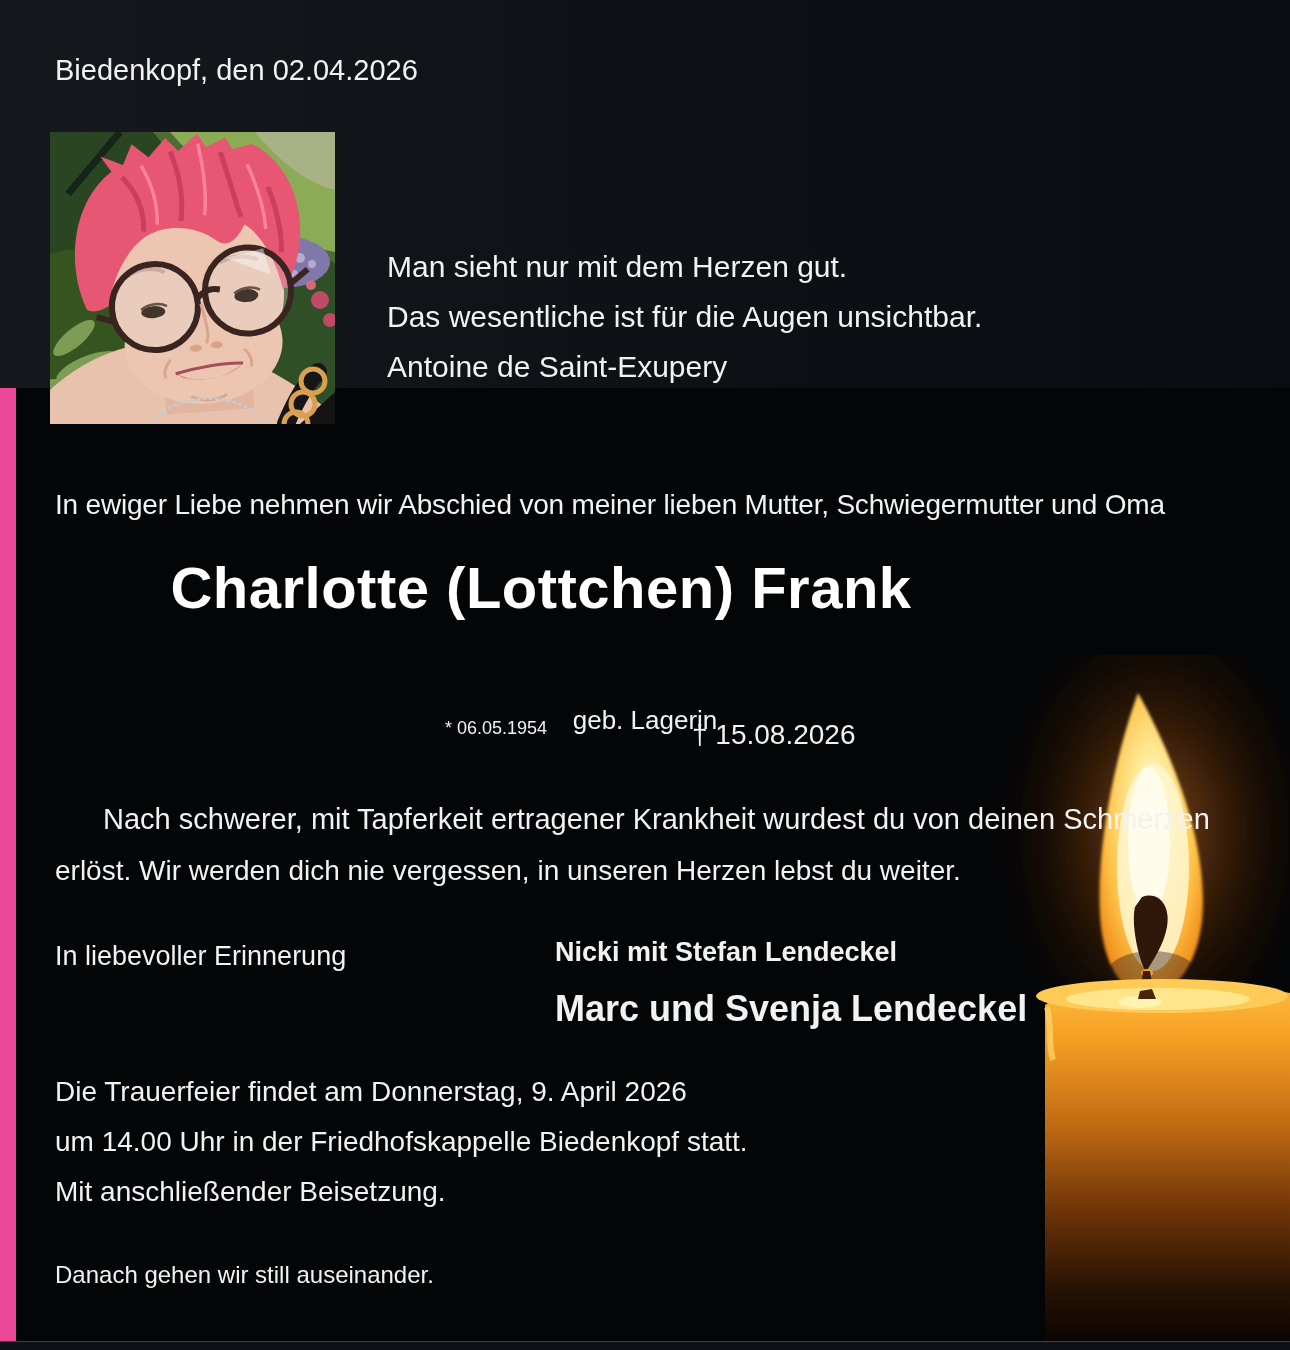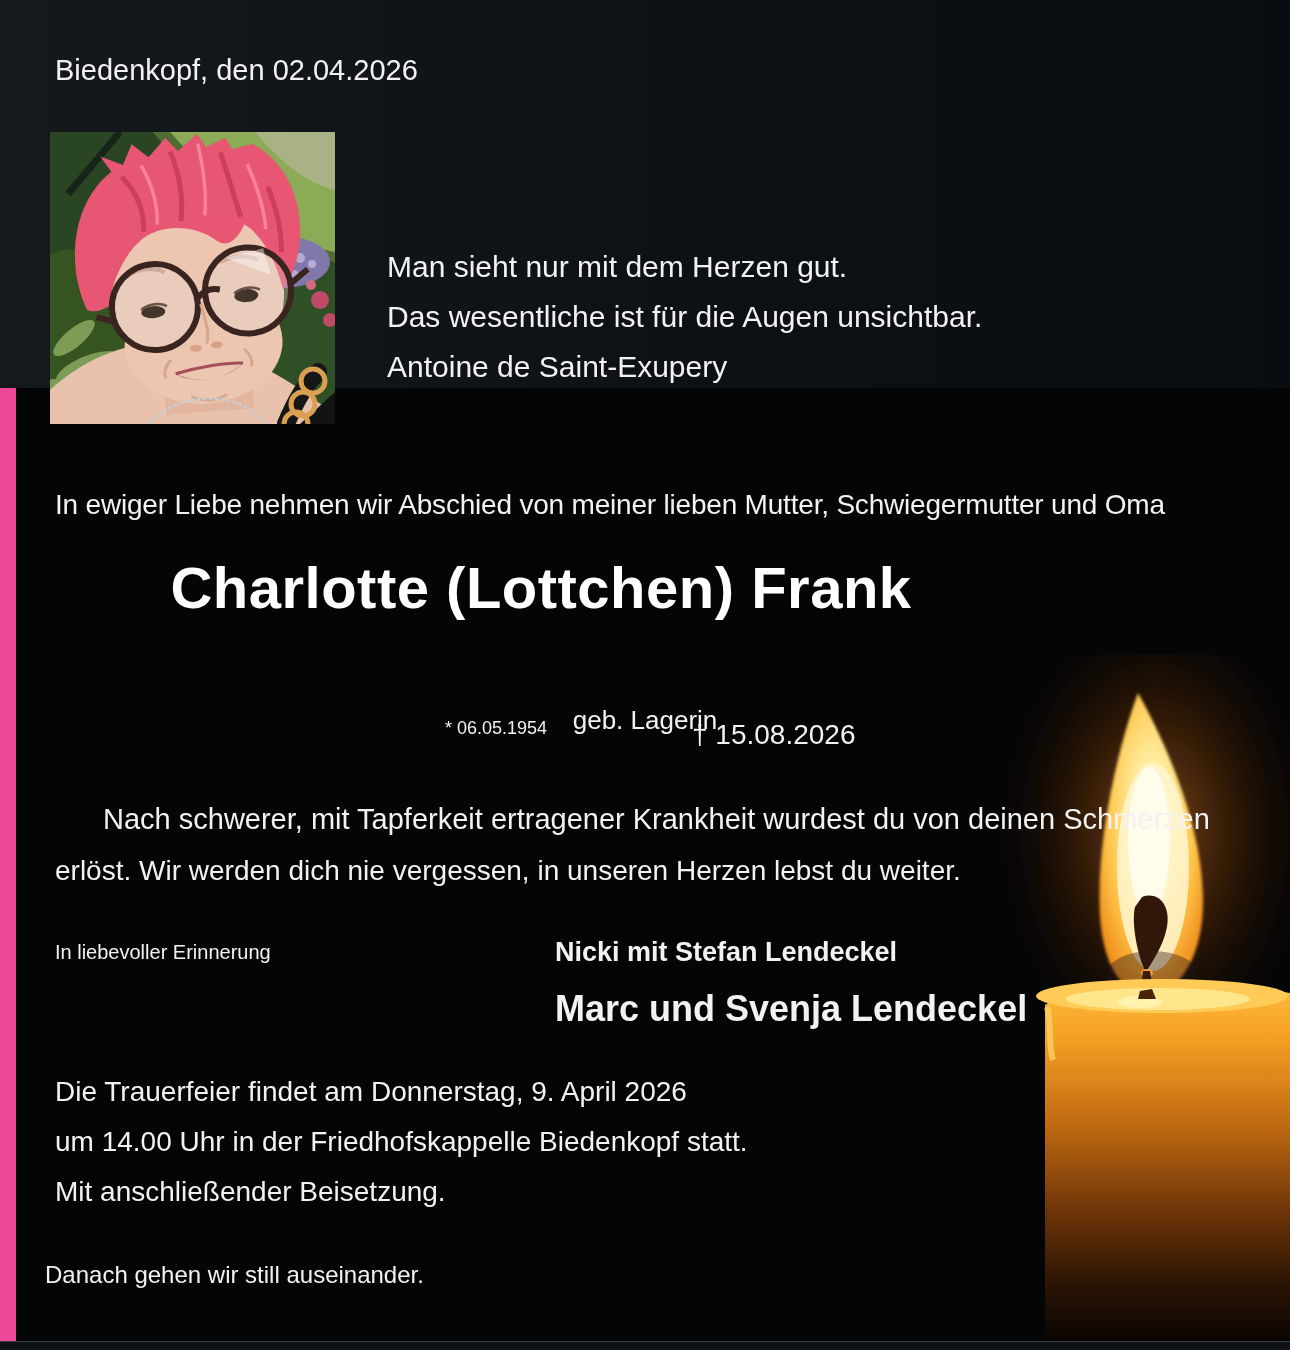--- a/index.html
+++ b/index.html
@@ -17,27 +17,27 @@
   .txt{position:absolute;white-space:nowrap;color:#f2f2f2;z-index:3;line-height:1.25;}
   .dateline{left:55px;top:52px;font-size:29px;}
   .quote{left:387px;top:203px;font-size:30px;line-height:50px;margin-top:39px;}
   .intro{left:55px;top:487px;font-size:28px;letter-spacing:-0.2px;}
   .name{left:0;top:552px;width:1082px;text-align:center;font-size:58px;font-weight:700;color:#ffffff;letter-spacing:0.5px;}
   .maiden{left:0;top:656px;width:1290px;text-align:center;font-size:26px;margin-top:48px;}
   .birth{left:445px;top:717px;font-size:18px;}
   .death{left:692px;top:717px;font-size:28px;}
   .cond1{left:55px;top:801px;font-size:29px;margin-left:48px;}
   .cond2{left:55px;top:853px;font-size:28px;}
-  .mem-label{left:55px;top:940px;font-size:20px;}
+  .mem-label{left:55px;top:940px;font-size:27px;}
   .mourner1{left:555px;top:936px;font-size:27px;font-weight:700;}
   .mourner2{left:555px;top:986px;font-size:36px;font-weight:700;}
   .fun1{left:55px;top:1074px;font-size:28px;}
   .fun2{left:55px;top:1124px;font-size:28px;}
   .fun3{left:55px;top:1174px;font-size:28px;}
-  .closing{left:45px;top:1260px;font-size:24px;}
+  .closing{left:55px;top:1260px;font-size:24px;}
   .portrait{position:absolute;left:50px;top:132px;width:285px;height:292px;z-index:2;}
   .candle{position:absolute;left:990px;top:655px;width:300px;height:686px;z-index:1;}
 </style>
 </head>
 <body>
 
 <div class="page">
   <div class="band-top"></div>
   <div class="content-bg"></div>
 

